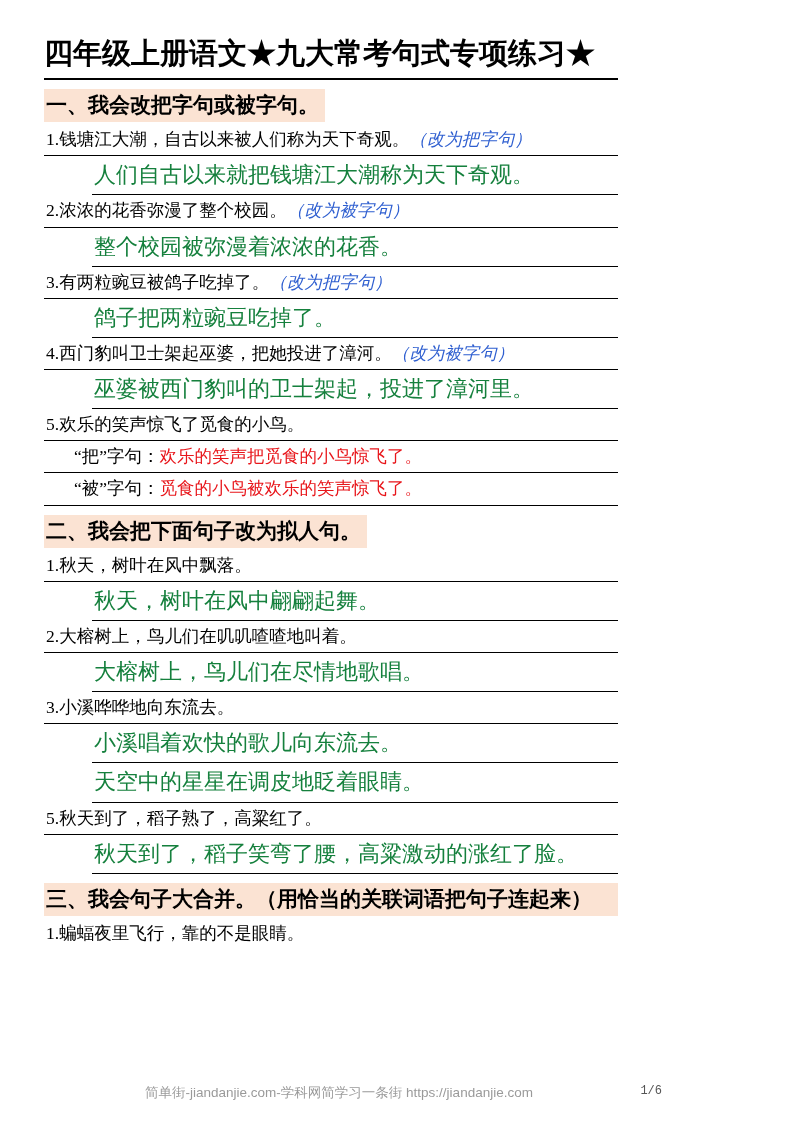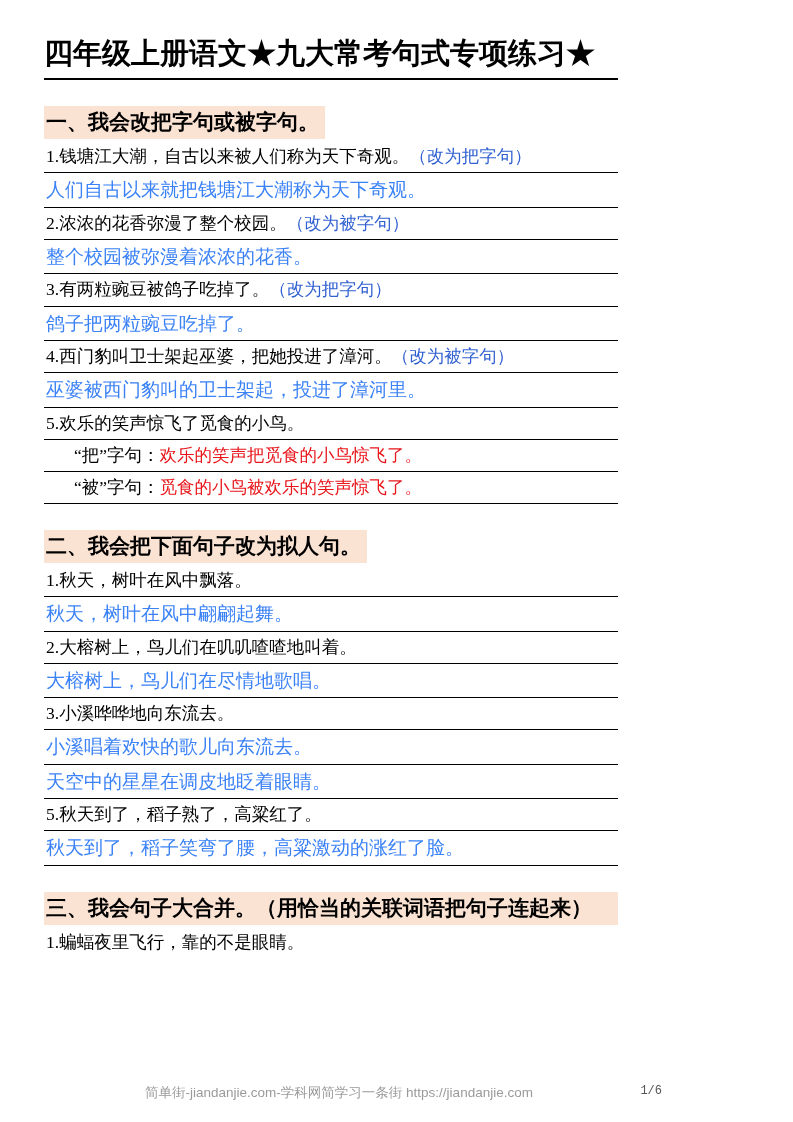--- a/index.html
+++ b/index.html
@@ -32,45 +32,47 @@
     margin-bottom: 0px;
     border-bottom: 2.5px solid #000;
   }
   .section-head {
     display: inline-block;
     background: #fbe3d3;
     color: #000;
     font-size: 21px;
     font-weight: bold;
     padding: 3px 6px 4px 2px;
-    margin-top: 26px;
+    margin-top: 9px;
     margin-bottom: 2px;
     line-height: 1.25;
   }
   .section-head.wide {
     display: block;
   }
   .qline {
     font-size: 17.5px;
     line-height: 1.55;
     color: #000;
     border-bottom: 1.6px solid #000;
     padding: 2px 0 2px 2px;
     white-space: nowrap;
   }
   .aline {
-    font-size: 19px;
+    font-size: 22px;
     line-height: 1.55;
-    color: #3b82f6;
+    color: #15803d;
     border-bottom: 1.6px solid #000;
     padding: 2px 0 2px 2px;
     white-space: nowrap;
+    margin-left: 48px;
   }
   .hint {
     color: #2f5fd0;
+    font-style: italic;
   }
   .black {
     color: #000;
     margin-left: 28px;
   }
   .red {
     color: #e8151a;
   }
   .nb {
     border-bottom: none;

